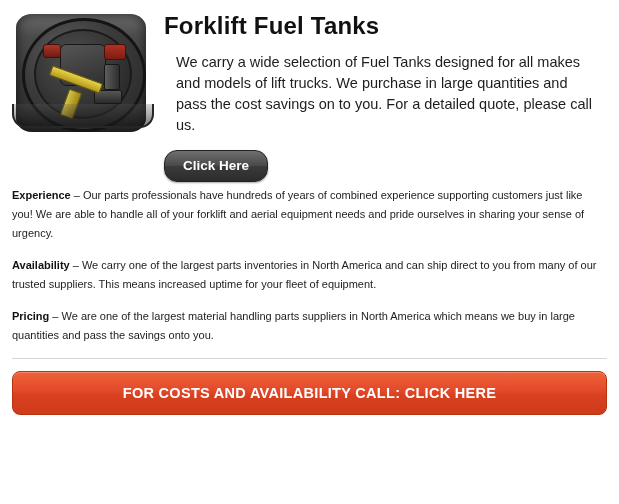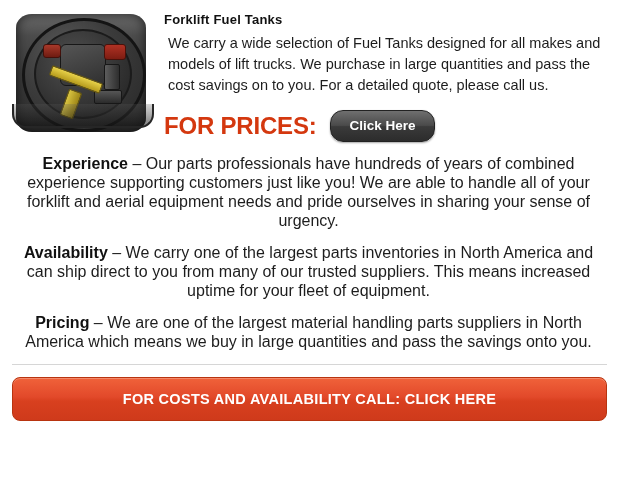--- a/index.html
+++ b/index.html
@@ -146,27 +146,27 @@
     border-top: none;
     background: linear-gradient(180deg, rgba(90,90,90,0.25) 0%, rgba(20,20,20,0.55) 100%);
   }
   .top-text {
     flex: 1 1 auto;
     padding-left: 8px;
     padding-top: 4px;
   }
   h1.title {
     margin: 0 0 6px 0;
-    font-size: 13px;
+    font-size: 24px;
     font-weight: bold;
     color: #111111;
     letter-spacing: 0.2px;
   }
   p.intro {
-    margin: 4px;
+    margin: 12px;
     font-size: 14.5px;
     line-height: 21px;
     color: #1d1d1d;
   }
   .prices-row {
     display: flex;
     align-items: center;
     margin-top: 14px;
   }
   .prices-label {
@@ -187,24 +187,23 @@
     border: 1px solid #222222;
     box-shadow: 0 1px 2px rgba(0,0,0,0.35);
     cursor: pointer;
     white-space: nowrap;
   }
   .body-section {
     padding: 4px 14px 0 12px;
   }
   .feature {
     margin: 0 0 13px 0;
-    font-size: 16px;
+    font-size: 11px;
     line-height: 19px;
     color: #1d1d1d;
-    text-align: center;
   }
   .feature .lead {
     font-weight: bold;
     color: #111111;
   }
   .divider {
     margin: 10px 12px 0 12px;
     border: none;
     border-top: 1px solid #d6d6d6;
     height: 0;
@@ -245,21 +244,20 @@
       <div class="valve-yellow"></div>
       <div class="valve-yellow2"></div>
       <div class="strap"></div>
     </div>
 
     <div class="top-text">
       <h1 class="title">Forklift Fuel Tanks</h1>
       <p class="intro">We carry a wide selection of Fuel Tanks designed for all makes and models of lift trucks.  We purchase in large quantities and pass the cost savings on to you.  For a detailed quote, please call us.</p>
 
       <div class="prices-row">
-        <span class="prices-label">FOR PRICES:</span>
         <span class="click-here-btn">Click Here</span>
       </div>
     </div>
 
   </div>
 
   <div class="body-section">
 
     <p class="feature">
       <span class="lead">Experience</span><span> – Our parts professionals have hundreds of years of combined experience supporting customers just like you!  We are able to handle all of your forklift and aerial equipment needs and pride ourselves in sharing your sense of urgency.</span>

